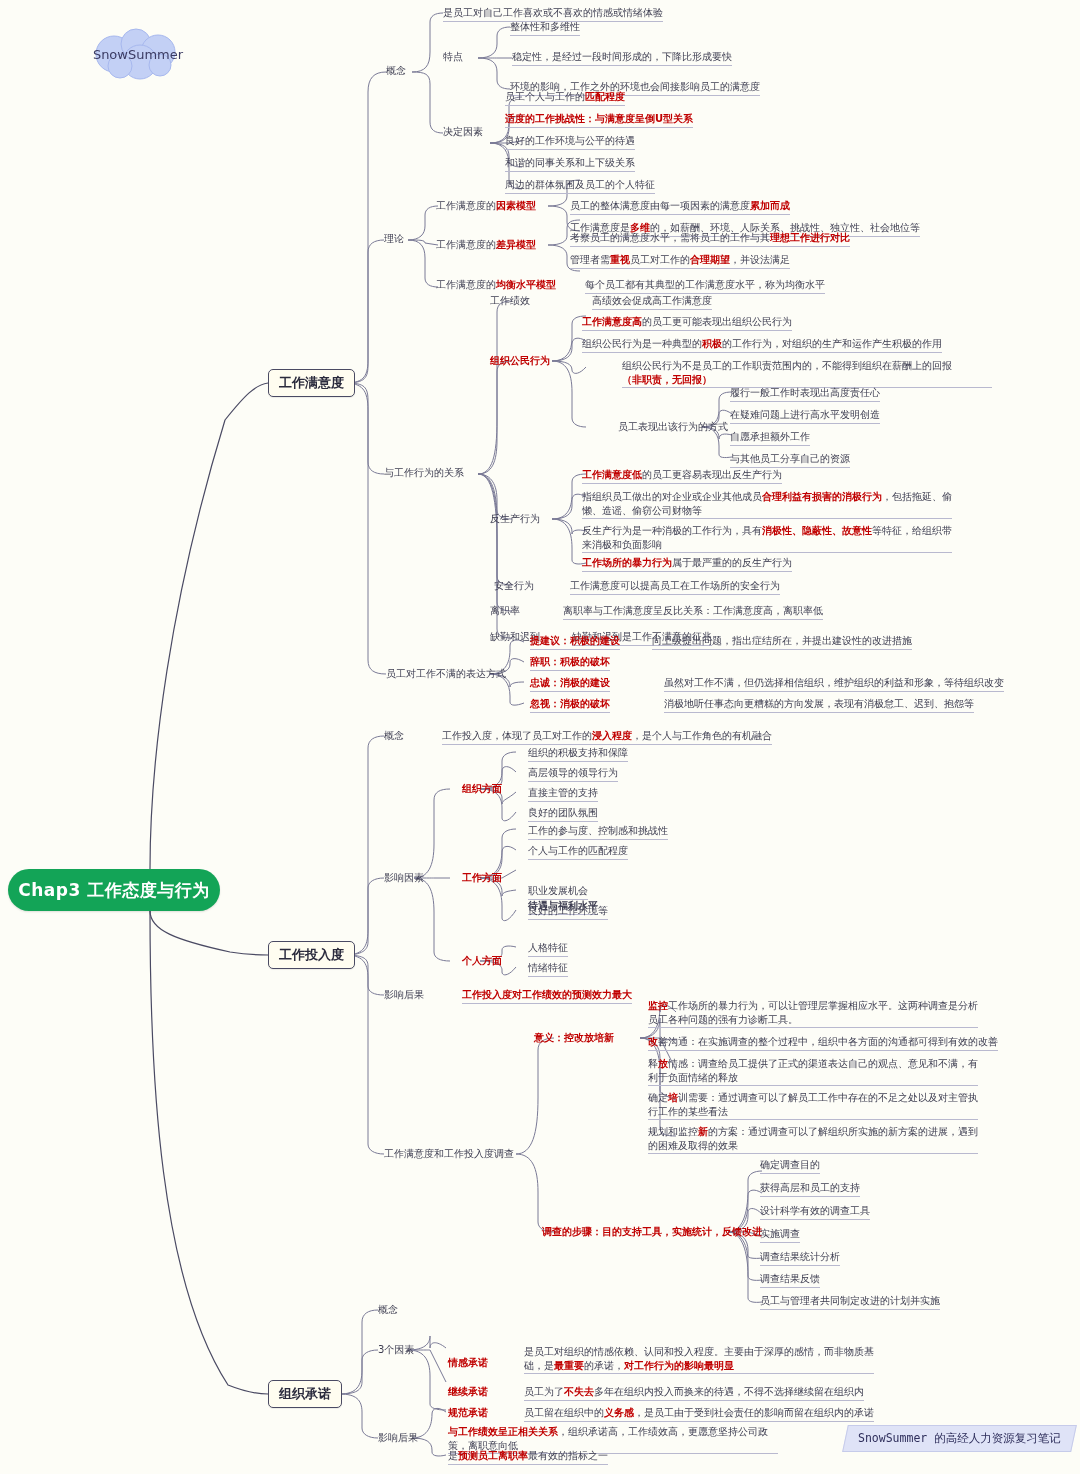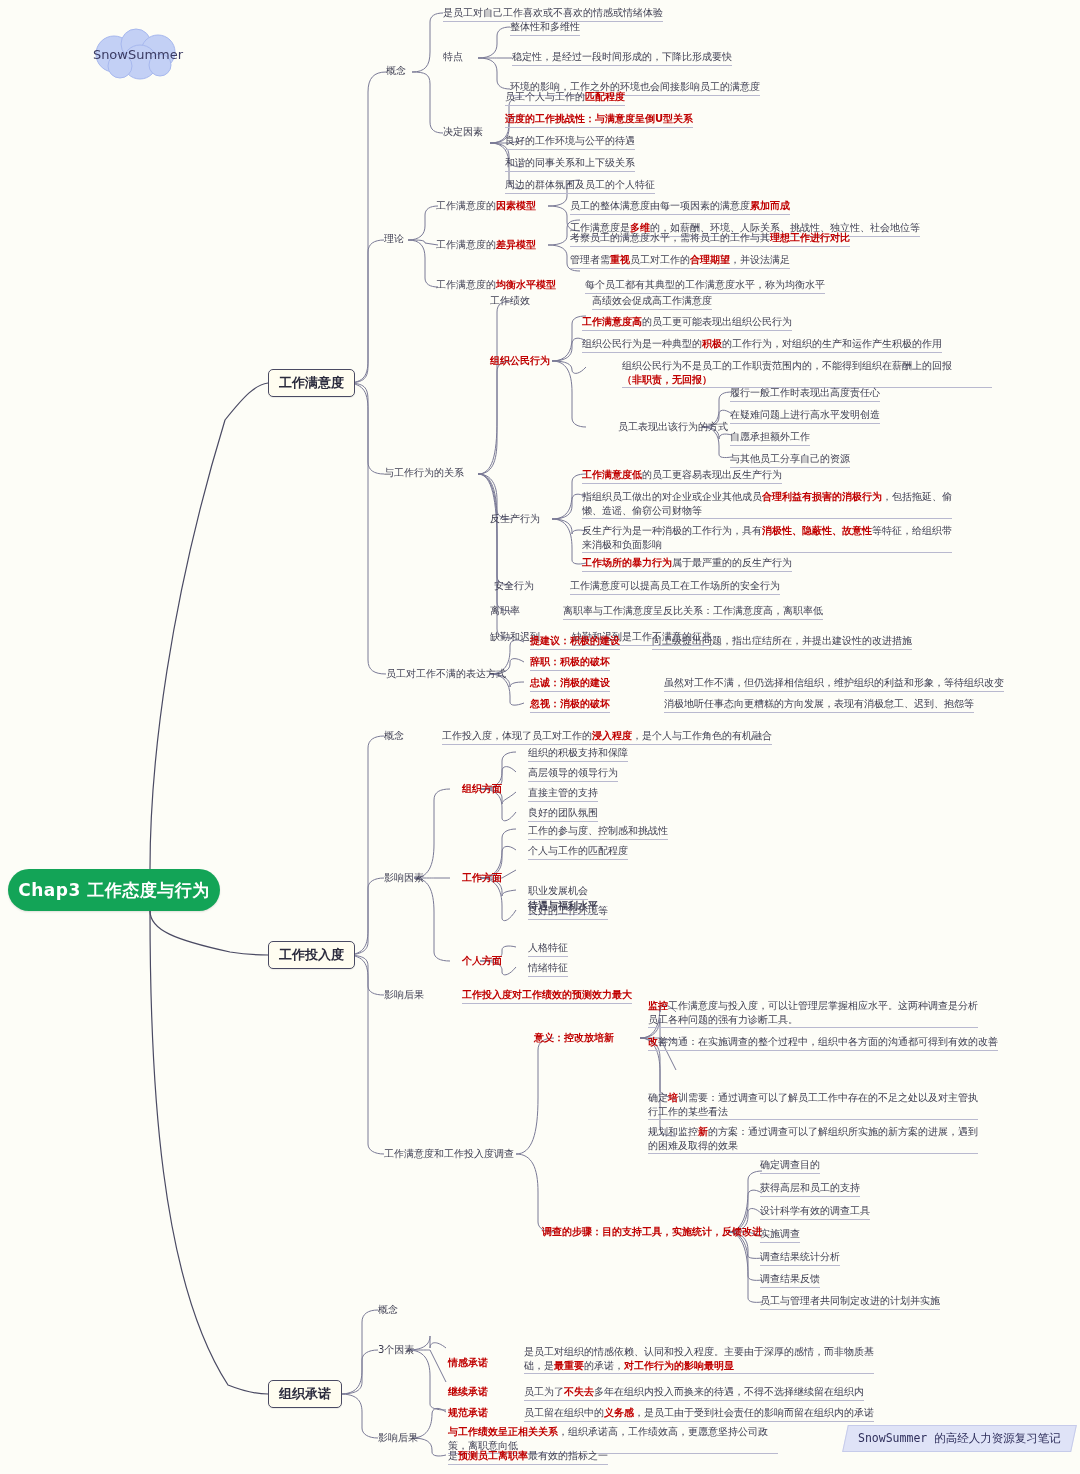--- a/index.html
+++ b/index.html
@@ -288,22 +288,23 @@
   <div class="nd f10 red" style="left:462px;top:954px;">个人方面</div>
   <div class="nd f10 u" style="left:528px;top:941px;">人格特征</div>
   <div class="nd f10 u" style="left:528px;top:961px;">情绪特征</div>
 
   <div class="nd f105" style="left:384px;top:988px;">影响后果</div>
   <div class="nd f10 u redall" style="left:462px;top:988px;text-align:center;">工作投入度对工作绩效的预测效力最大</div>
 
   <div class="nd f10" style="left:384px;top:1147px;">工作满意度和工作投入度调查</div>
 
   <div class="nd f10 red" style="left:534px;top:1031px;">意义：控改放培新</div>
-  <div class="nd f10 u wrap" style="left:648px;top:999px;width:330px;"><span class="red">监控</span><span>工作满意度与投入度，可以让管理层掌握相应水平。这两种调查是分析员工各种问题的强有力诊断工具。</span></div>
+  <div class="nd f10 u wrap" style="left:648px;top:999px;width:330px;"><span class="red">监控</span><span>工作场所的暴力行为，可以让管理层掌握相应水平。这两种调查是分析员工各种问题的强有力诊断工具。</span></div>
   <div class="nd f10 u" style="left:648px;top:1035px;"><span class="red">改</span><span>善沟通：在实施调查的整个过程中，组织中各方面的沟通都可得到有效的改善</span></div>
+  <div class="nd f10 u wrap" style="left:648px;top:1057px;width:330px;"><span>释</span><span class="red">放</span><span>情感：调查给员工提供了正式的渠道表达自己的观点、意见和不满，有利于负面情绪的释放</span></div>
   <div class="nd f10 u wrap" style="left:648px;top:1091px;width:330px;"><span>确定</span><span class="red">培</span><span>训需要：通过调查可以了解员工工作中存在的不足之处以及对主管执行工作的某些看法</span></div>
   <div class="nd f10 u wrap" style="left:648px;top:1125px;width:330px;"><span>规划和监控</span><span class="red">新</span><span>的方案：通过调查可以了解组织所实施的新方案的进展，遇到的困难及取得的效果</span></div>
 
   <div class="nd f10 redall" style="left:542px;top:1225px;">调查的步骤：目的支持工具，实施统计，反馈改进</div>
   <div class="nd f10 u" style="left:760px;top:1158px;">确定调查目的</div>
   <div class="nd f10 u" style="left:760px;top:1181px;">获得高层和员工的支持</div>
   <div class="nd f10 u" style="left:760px;top:1204px;">设计科学有效的调查工具</div>
   <div class="nd f10 u" style="left:760px;top:1227px;">实施调查</div>
   <div class="nd f10 u" style="left:760px;top:1250px;">调查结果统计分析</div>
   <div class="nd f10 u" style="left:760px;top:1272px;">调查结果反馈</div>

